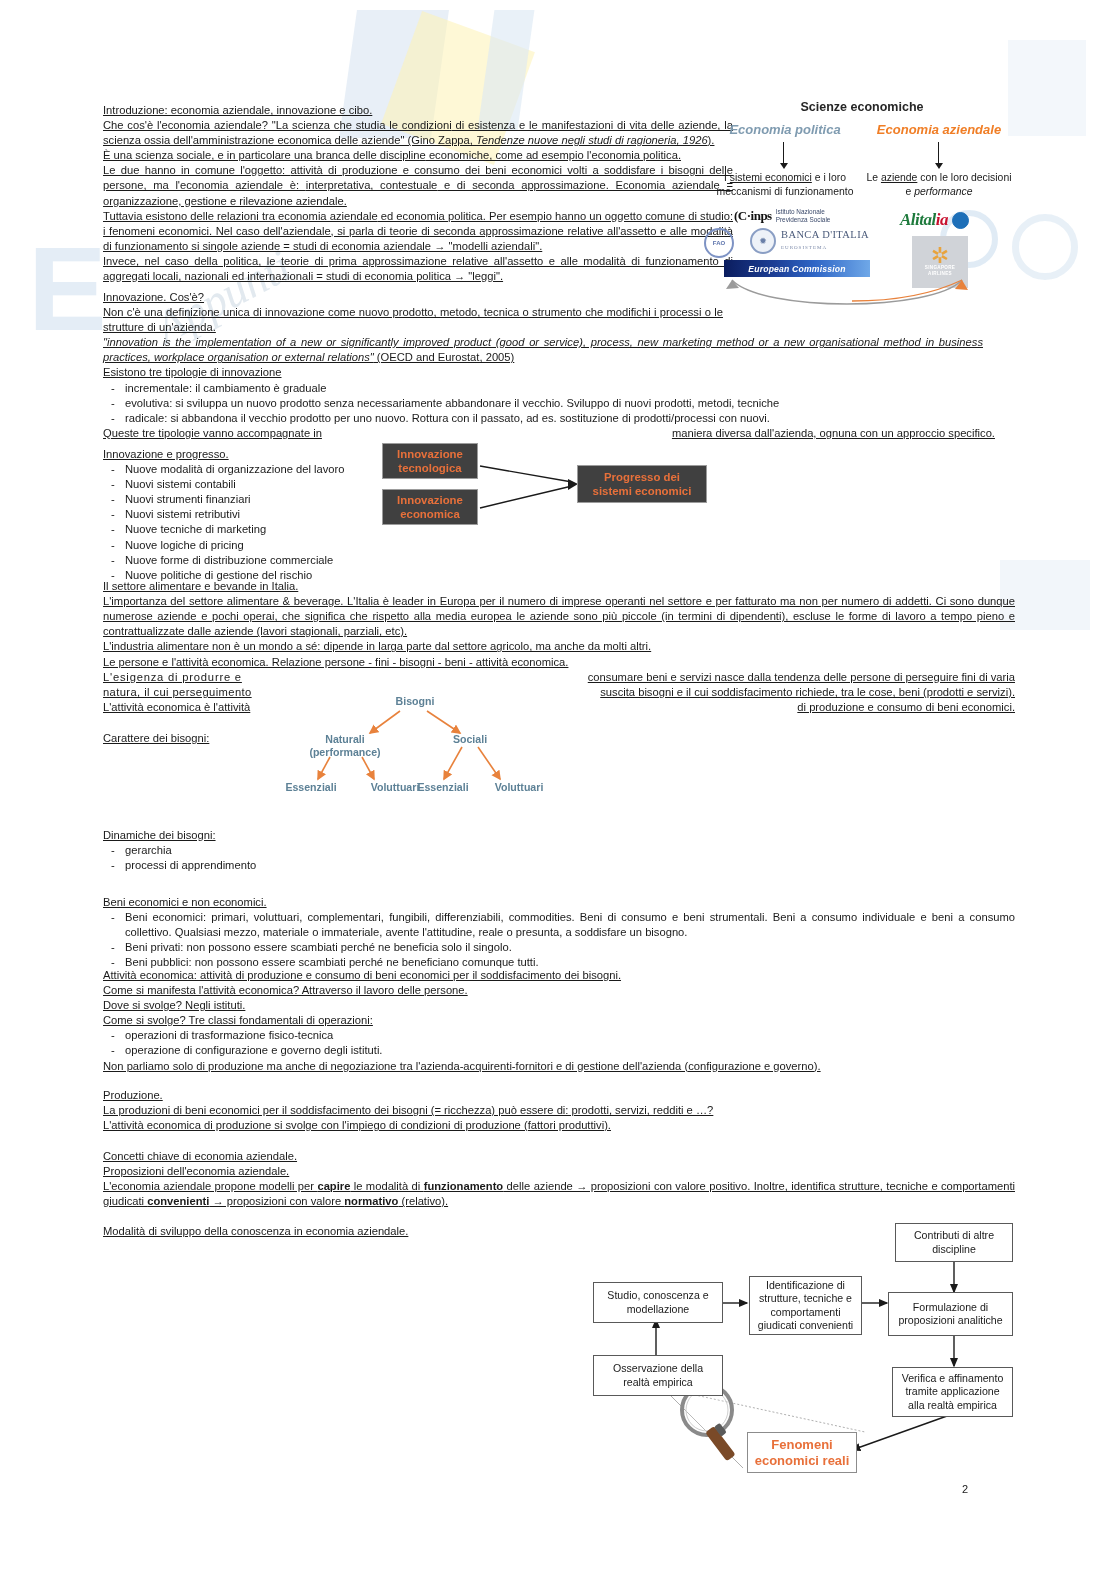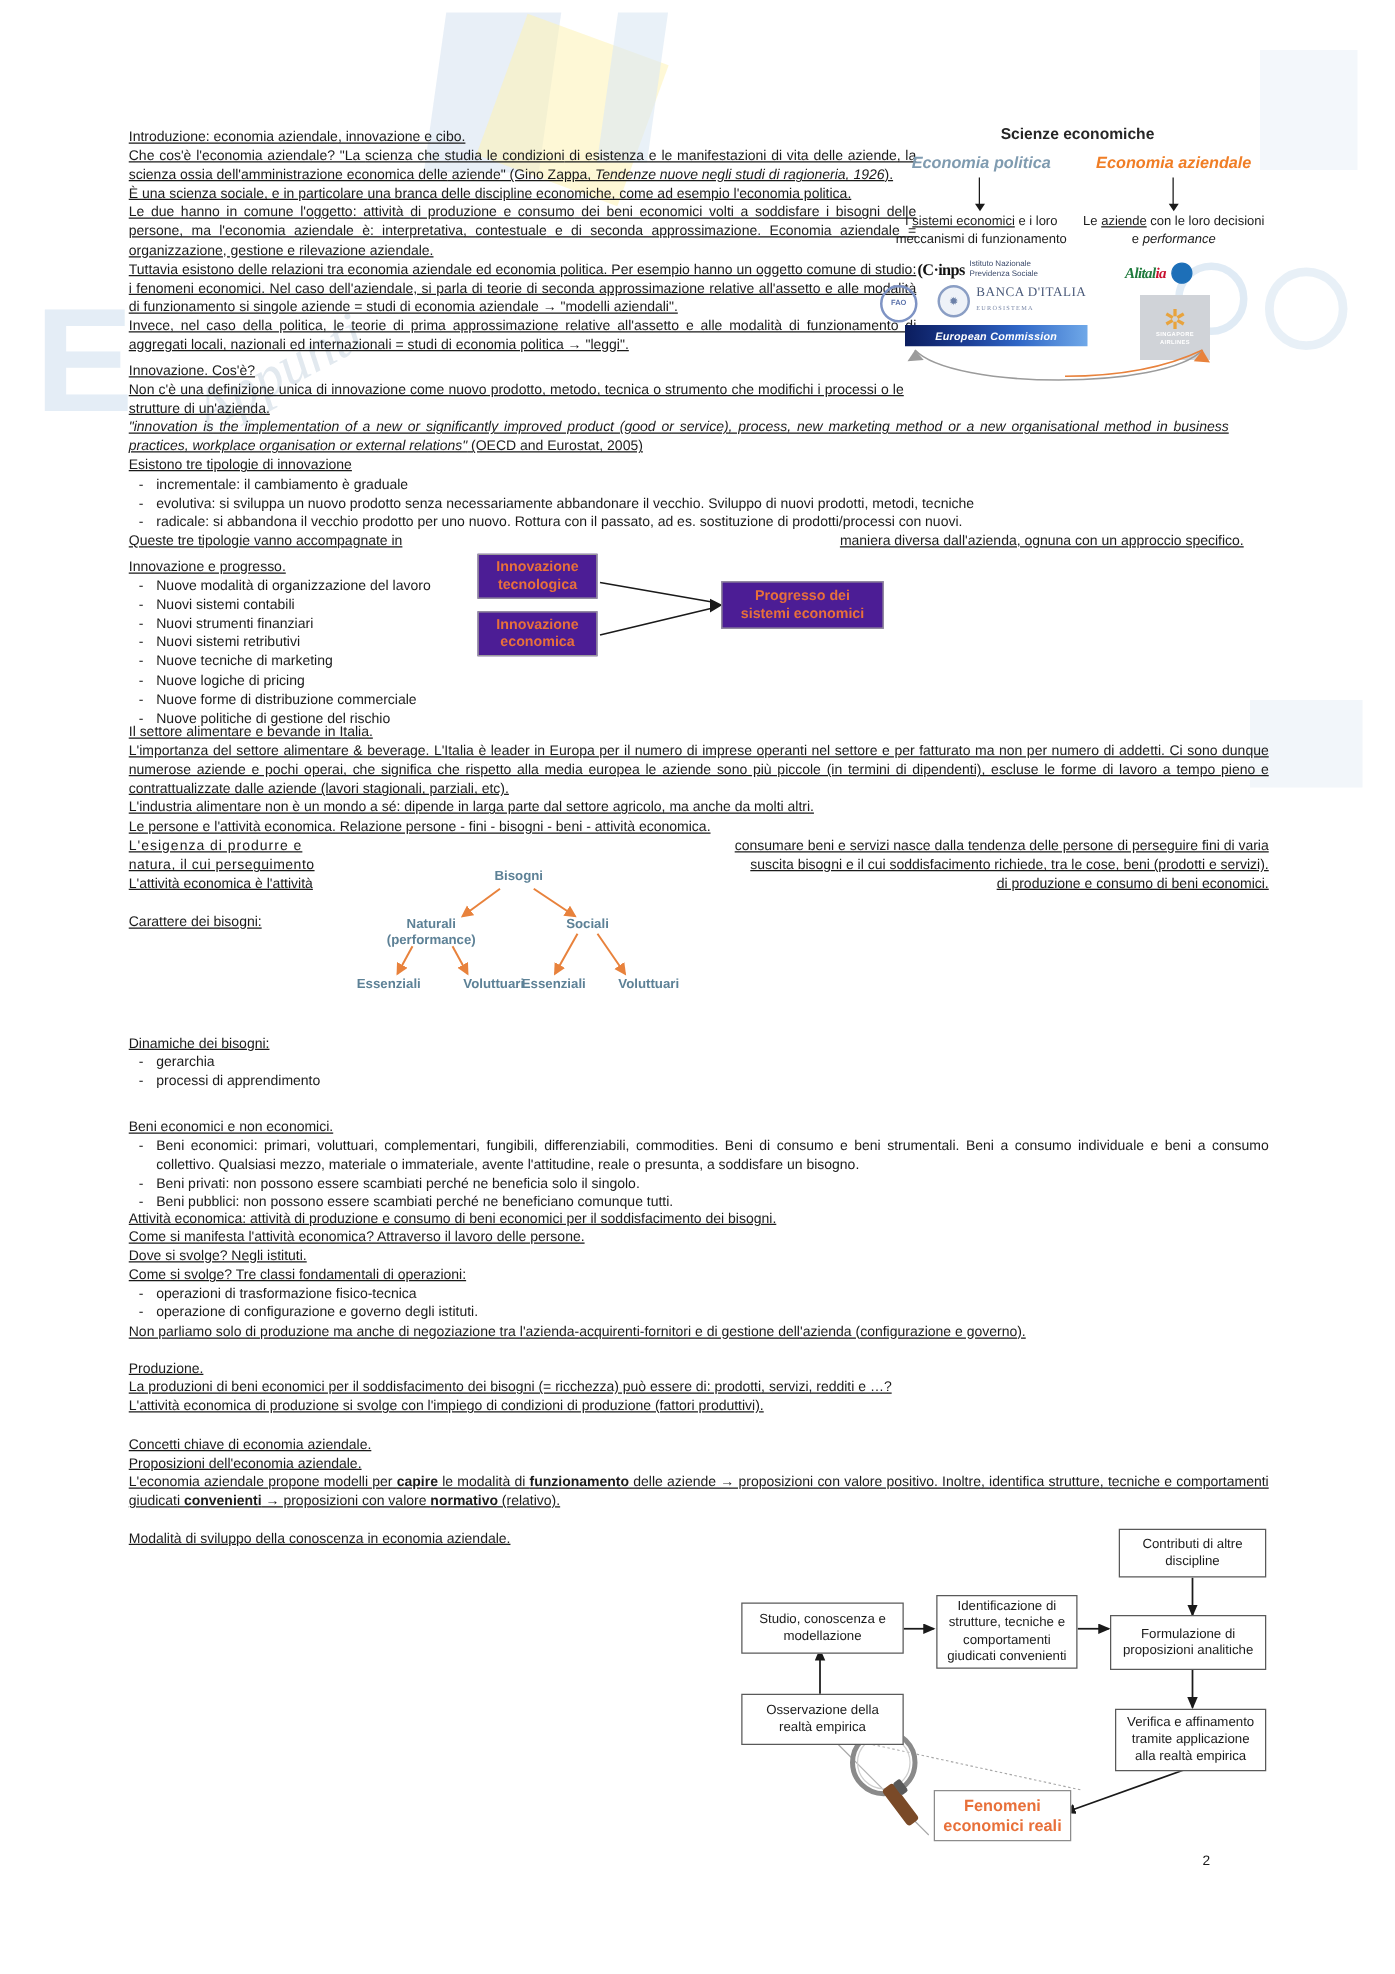--- a/index.html
+++ b/index.html
@@ -179,21 +179,21 @@
     background: linear-gradient(90deg,#0b1d5e 0%,#1d3f96 35%,#2f66c6 62%,#6fa8e8 100%);
     color: #ffffff; font-size: 8.6px; font-weight: bold; font-style: italic;
     display: flex; align-items: center; justify-content: center;
     letter-spacing: .2px;
   }
 
   
   .logo-ali { left: 188px; top: 110px; display: flex; align-items: center; }
   .ali-word {
     font-family: "Liberation Serif", serif; font-style: italic; font-weight: bold;
-    font-size: 12px; color: #1e7a3c; letter-spacing: -.5px;
+    font-size: 17px; color: #1e7a3c; letter-spacing: -.5px;
   }
   .ali-word .r { color: #c8102e; }
   .ali-globe {
     width: 15px; height: 15px; border-radius: 50%;
     background: #1d6fb8; margin-left: 4px;
     border: 1px solid #1d6fb8;
   }
 
   
   .logo-sia {
@@ -205,21 +205,21 @@
   .sia-text { font-size: 4.6px; color: #ffffff; font-weight: bold; text-align: center; line-height: 6px; letter-spacing: .3px; }
 
   
   #fig-sci svg.curve { position: absolute; left: 10px; top: 168px; }
 
   
   #fig-innov {
     position: absolute; left: 382px; top: 441px; width: 325px; height: 90px;
   }
   .obox {
-    position: absolute; border: 1px solid #9c9c9c; background: #4c1d95;
+    position: absolute; border: 1px solid #9c9c9c; background: #404040;
     color: #e8703a; font-weight: bold; font-size: 11.4px; line-height: 14.5px;
     text-align: center; display: flex; align-items: center; justify-content: center;
     box-sizing: border-box;
   }
   #fig-innov .b-tec { left: 0; top: 2px; width: 96px; height: 36px; }
   #fig-innov .b-eco { left: 0; top: 48px; width: 96px; height: 36px; }
   #fig-innov .b-prog { left: 195px; top: 24px; width: 130px; height: 38px; }
   #fig-innov svg { position: absolute; left: 0; top: 0; }
 
   

